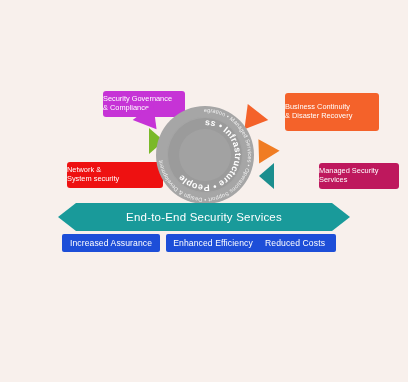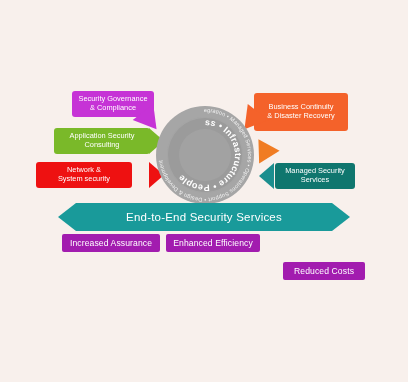--- a/index.html
+++ b/index.html
@@ -9,26 +9,27 @@
     font-family:"Liberation Sans", sans-serif;
     overflow:hidden;
     position:relative;
   }
   #stage{position:absolute;inset:0;}
 
   
   .abox{
     position:absolute;
     display:flex;align-items:center;justify-content:center;
-    text-align:center;
+    text-align:left;
     color:#ffffff;
     line-height:1.15;
     box-sizing:border-box;
     border-radius:3px;
     white-space:pre-line;
+    margin-left:31px;
   }
   .abox span{display:block;width:100%;}
 
   
   .head{position:absolute;width:0;height:0;}
 
   
   #circle-wrap{
     position:absolute;
     left:156px;top:106px;
@@ -90,21 +91,21 @@
   #banner .label{
     position:absolute;inset:0;
     display:flex;align-items:center;justify-content:center;
     color:#fff;font-size:11.5px;
     letter-spacing:.2px;
   }
 
   
   .bbox{
     position:absolute;top:234px;height:18px;
-    background:#a21caf;
+    background:#1d4ed8;
     color:#fff;font-size:8.6px;
     display:flex;align-items:center;justify-content:center;
     border-radius:2px;
     letter-spacing:.1px;
   }
 </style>
 </head>
 <body>
 
 <div id="stage">
@@ -112,24 +113,20 @@
   <div class="abox" style="left:72px;top:91px;width:82px;height:26px;background:#c633d6;font-size:7.4px;">
     <span>Security Governance
 &amp; Compliance</span>
   </div>
   <div style="position:absolute;left:130px;top:112px;width:26px;height:26px;">
     <div style="position:absolute;left:0;top:0;width:0;height:0;
                 border-left:13px solid transparent;border-right:13px solid transparent;
                 border-top:22px solid #c633d6;transform:rotate(-38deg);transform-origin:50% 0;"></div>
   </div>
 
-  <div class="abox" style="left:54px;top:128px;width:96px;height:26px;background:#7ab929;font-size:7.4px;">
-    <span>Application Security
-Consulting</span>
-  </div>
   <div class="head" style="left:149px;top:128px;border-top:13px solid transparent;border-bottom:13px solid transparent;border-left:15px solid #7ab929;"></div>
 
   <div class="abox" style="left:36px;top:162px;width:96px;height:26px;background:#ee1111;font-size:7.4px;">
     <span>Network &amp;
 System security</span>
   </div>
   <div class="head" style="left:149px;top:162px;border-top:13px solid transparent;border-bottom:13px solid transparent;border-left:15px solid #ee1111;"></div>
 
   <div class="abox" style="left:254px;top:93px;width:94px;height:38px;background:#f4622a;font-size:7.4px;">
     <span>Business Continuity
@@ -140,21 +137,21 @@
                 border-left:13px solid transparent;border-right:13px solid transparent;
                 border-top:22px solid #f4622a;transform:rotate(38deg);transform-origin:50% 0;"></div>
   </div>
 
   <div style="position:absolute;left:244px;top:145px;width:26px;height:26px;">
     <div style="position:absolute;left:13px;top:0;width:0;height:0;
                 border-left:12px solid transparent;border-right:12px solid transparent;
                 border-top:21px solid #f07c23;transform:rotate(28deg);transform-origin:50% 0;"></div>
   </div>
 
-  <div class="abox" style="left:275px;top:163px;width:80px;height:26px;background:#0f766e;font-size:7.4px;">
+  <div class="abox" style="left:288px;top:163px;width:80px;height:26px;background:#be185d;font-size:7.4px;">
     <span>Managed Security
 Services</span>
   </div>
   <div class="head" style="left:259px;top:163px;border-top:13px solid transparent;border-bottom:13px solid transparent;border-right:15px solid #1b8e8e;"></div>
 
   <div id="circle-wrap">
     <div class="ring-outer"></div>
     <div class="ring-inner"></div>
     <div class="ring-core"></div>
 
@@ -183,17 +180,17 @@
     <div class="tipR"></div>
     <div class="label">End-to-End Security Services</div>
   </div>
 
   <div class="bbox" style="left:62px;width:98px;">
     <span>Increased Assurance</span>
   </div>
   <div class="bbox" style="left:166px;width:94px;">
     <span>Enhanced Efficiency</span>
   </div>
-  <div class="bbox" style="left:283px;width:82px;margin-top:28px;">
+  <div class="bbox" style="left:254px;width:82px;">
     <span>Reduced Costs</span>
   </div>
 
 </div>
 
 </body></html>

